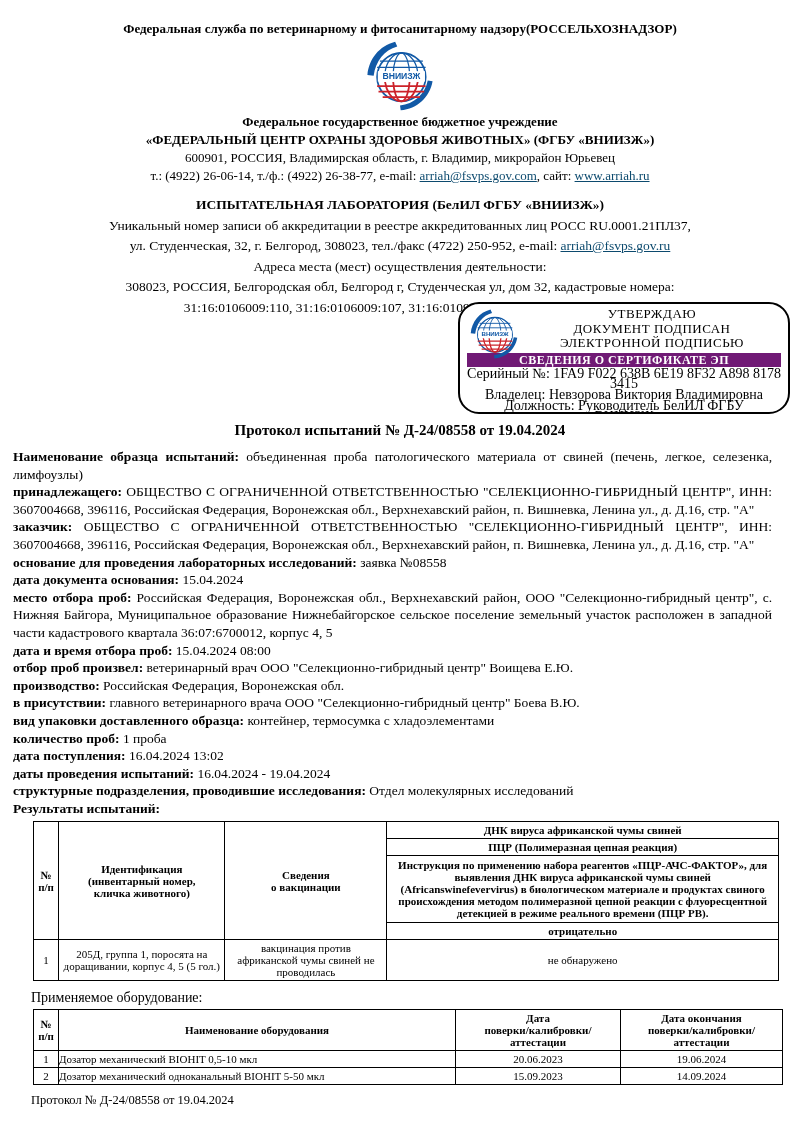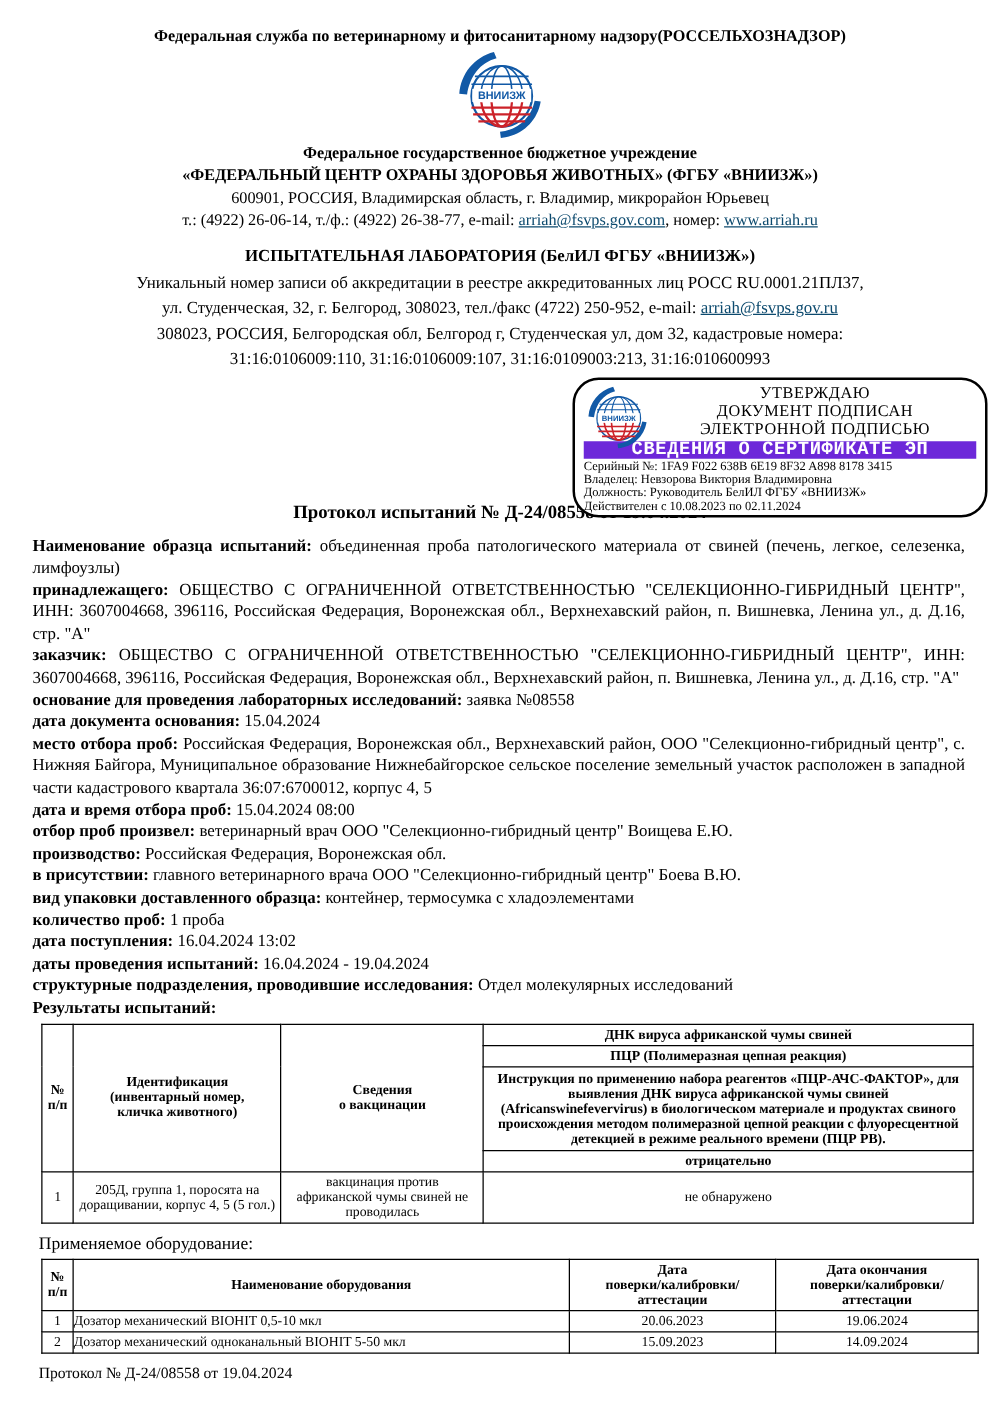--- a/index.html
+++ b/index.html
@@ -18,29 +18,29 @@
 
   
   .stamp {
     position:absolute; left:458px; top:302px; width:332px; height:112px;
     border:2.5px solid #000; border-radius:21px; background:#fff;
     padding:3px 7px 2px 7px; overflow:hidden;
   }
   .stamp-logo { position:absolute; left:8px; top:5px; width:52px; height:50px; }
   .stamp-head { margin-left:56px; text-align:center; font-size:13px; line-height:14.5px; letter-spacing:.5px; }
   .stamp-banner {
-    margin:2px 0 2px 0; background:#6d28d9; color:#fff; text-align:center;
-    font-size:15px; font-weight:bold; line-height:14px; letter-spacing:.5px;font-family:Liberation Mono, monospace;
+    margin:2px 0 2px 0; background:#701a75; color:#fff; text-align:center;
+    font-size:12px; font-weight:bold; line-height:14px; letter-spacing:.5px;
   }
-  .stamp-detail { font-size:10px; line-height:10.8px; text-align:left; }
+  .stamp-detail { font-size:14px; line-height:10.8px; text-align:center; }
 
   
   .spacer { height:104px; }
   .doc-title { text-align:center; font-weight:bold; font-size:15px; margin-bottom:9px; }
-  .fields { margin:0 28px 0 26px; font-size:13.5px; line-height:17.6px; text-align:justify; }
+  .fields { margin:0 28px 0 13px; font-size:13.5px; line-height:17.6px; text-align:justify; }
   .fields p { margin:0; }
   .fields b { font-weight:bold; }
 
   
   table { border-collapse:collapse; margin-left:33px; table-layout:fixed; }
   td { border:1px solid #000; font-size:11px; text-align:center; vertical-align:middle; padding:2px 4px; }
   .res-table { width:746px; margin-top:4px; }
   .res-table td.hd { font-weight:bold; white-space:pre-line; }
   .res-table .c-num { width:23px; }
   .res-table .c-id  { width:152px; }
@@ -94,26 +94,27 @@
 </svg>
 
 <div class="hdr">
   <div class="bold">Федеральная служба по ветеринарному и фитосанитарному надзору(РОССЕЛЬХОЗНАДЗОР)</div>
   <svg class="logo-main" viewBox="0 0 102 101">
       <use href="#logo-art"></use>
     </svg>
   <div class="bold">Федеральное государственное бюджетное учреждение</div>
   <div class="bold">«ФЕДЕРАЛЬНЫЙ ЦЕНТР ОХРАНЫ ЗДОРОВЬЯ ЖИВОТНЫХ» (ФГБУ «ВНИИЗЖ»)</div>
   <div>600901, РОССИЯ, Владимирская область, г. Владимир, микрорайон Юрьевец</div>
-  <div><span>т.: (4922) 26-06-14, т./ф.: (4922) 26-38-77, e-mail: </span><a class="doc-link">arriah@fsvps.gov.com</a><span>, номер: </span><a class="doc-link">www.arriah.ru</a></div>
+  <div><span>т.: (4922) 26-06-14, т./ф.: (4922) 26-38-77, e-mail: </span><a class="doc-link">arriah@fsvps.gov.com</a><span>, сайт: </span><a class="doc-link">www.arriah.ru</a></div>
 
   <div class="lab-block">
     <div class="bold">ИСПЫТАТЕЛЬНАЯ ЛАБОРАТОРИЯ (БелИЛ ФГБУ «ВНИИЗЖ»)</div>
     <div>Уникальный номер записи об аккредитации в реестре аккредитованных лиц РОСС RU.0001.21ПЛ37,</div>
     <div><span>ул. Студенческая, 32, г. Белгород, 308023, тел./факс (4722) 250-952, e-mail: </span><a class="doc-link">arriah@fsvps.gov.ru</a></div>
+    <div>Адреса места (мест) осуществления деятельности:</div>
     <div>308023, РОССИЯ, Белгородская обл, Белгород г, Студенческая ул, дом 32, кадастровые номера:</div>
     <div>31:16:0106009:110, 31:16:0106009:107, 31:16:0109003:213, 31:16:010600993</div>
   </div>
 </div>
 
 <div class="stamp">
   <svg class="stamp-logo" viewBox="0 0 102 101">
       <use href="#logo-art"></use>
     </svg>
   <div class="stamp-head">

